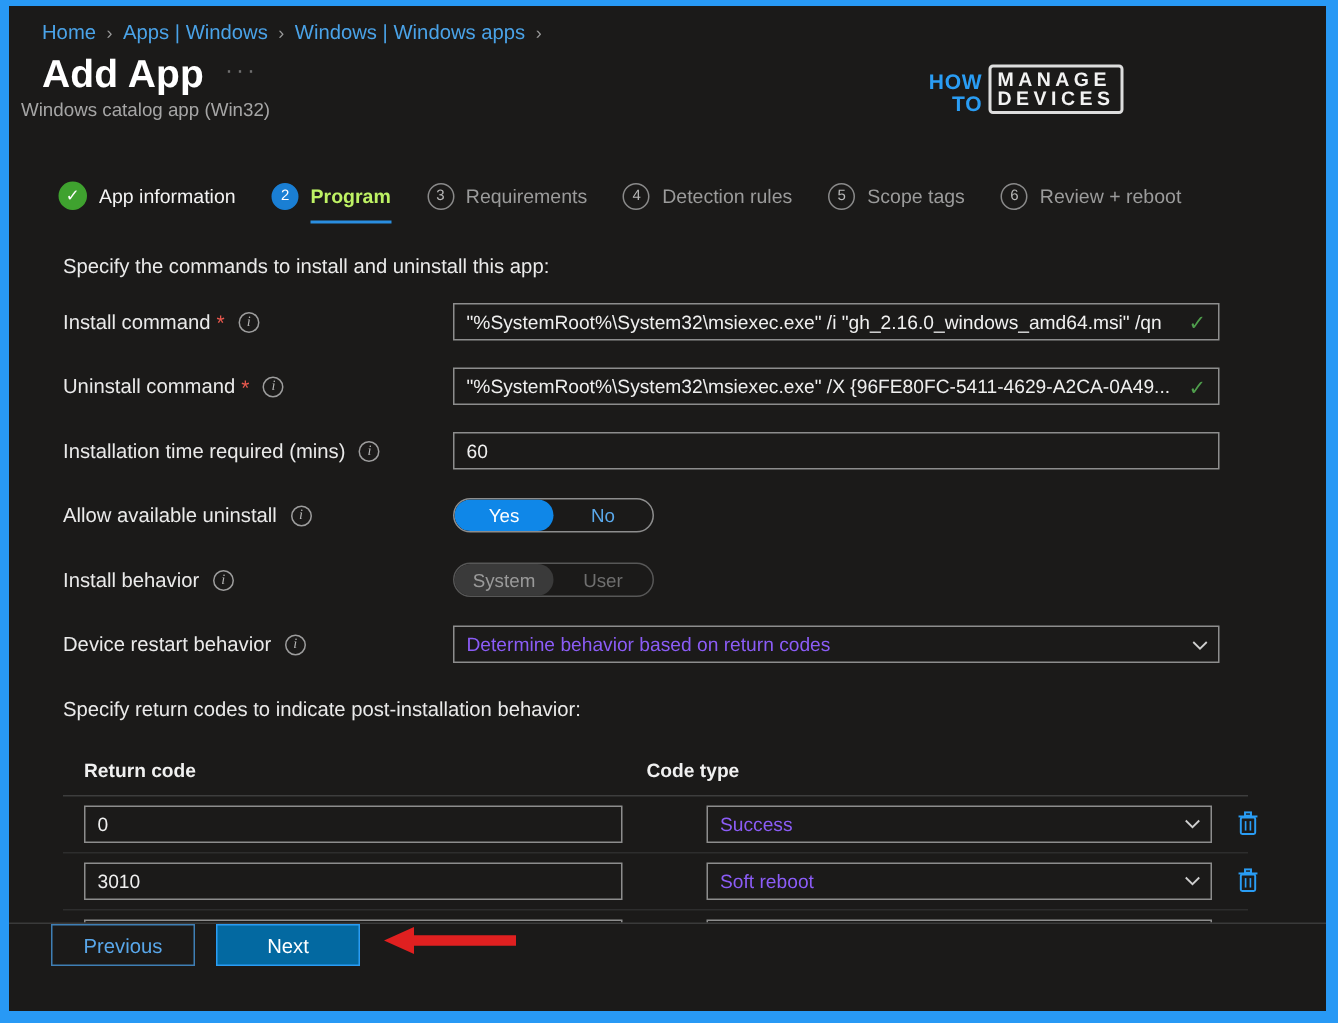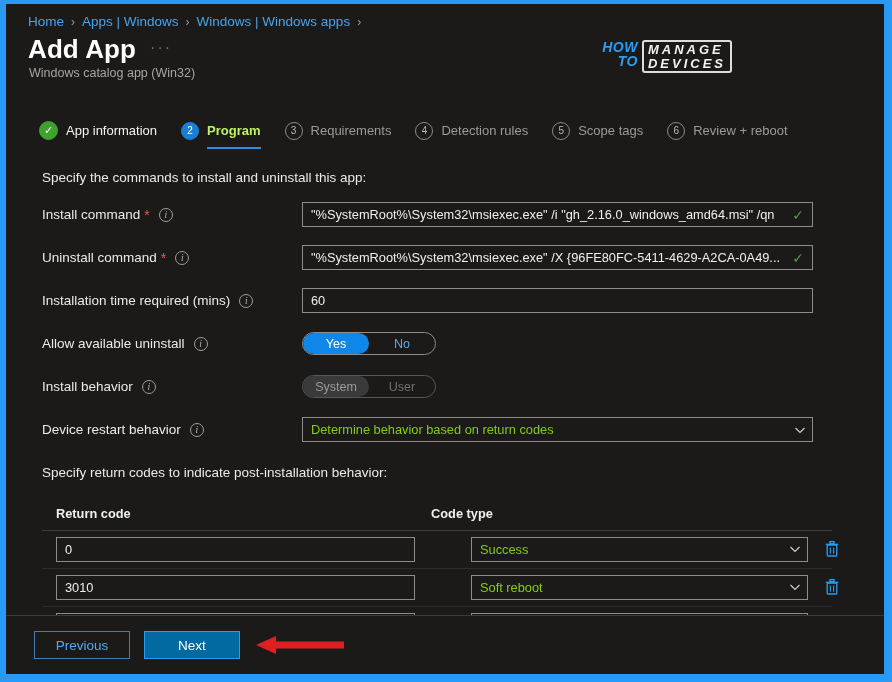--- a/index.html
+++ b/index.html
@@ -62,34 +62,33 @@
   }
   .ellipsis-menu {
     color: #6f6f6f;
     font-size: 16px;
     margin-left: 14px;
     margin-bottom: 6px;
     letter-spacing: 2px;
     cursor: pointer;
   }
   .subtitle {
-    padding: 3px 0 0 23px;
+    padding: 3px 0 0 8px;
     font-size: 12.5px;
     color: #a6a6a6;
   }
 
   
   .logo {
     position: absolute;
     top: 36px;
-    right: 152px;
-    display: flex;
-    align-items: flex-start;
+    right: 135px;
+    display: flex;
+    align-items: flex-end;
     height: 36px;
-    font-style: italic;
   }
   .logo-left {
     display: flex;
     flex-direction: column;
     align-items: flex-end;
     line-height: 1.02;
     margin-right: 4px;
   }
   .logo-how, .logo-to {
     color: #2a9df4;
@@ -272,21 +271,21 @@
   .pill.disabled .pill-opt { color: #6f6f6f; }
   .pill.disabled .pill-opt.sel { background: #3a3a3a; color: #9a9a9a; }
 
   
   .select {
     height: 25px;
     width: 511px;
     box-sizing: border-box;
     background: #1b1a19;
     border: 1px solid #8d8d8d;
-    color: #84cc16;
+    color: #8b5cf6;
     font-size: 12.8px;
     padding: 0 6px 0 8px;
     display: flex;
     align-items: center;
     cursor: pointer;
   }
   .select .sel-val { flex: 1; white-space: nowrap; overflow: hidden; }
   .chev {
     width: 12px;
     height: 12px;
@@ -337,21 +336,21 @@
   
   .footer {
     position: absolute;
     left: 0;
     right: 0;
     bottom: 0;
     height: 58px;
     background: #1b1a19;
     border-top: 1px solid #3a3a3a;
     display: flex;
-    align-items: center;
+    align-items: flex-start;
     padding-left: 28px;
   }
   .btn {
     height: 28px;
     min-width: 96px;
     font-size: 13.5px;
     display: flex;
     align-items: center;
     justify-content: center;
     box-sizing: border-box;

